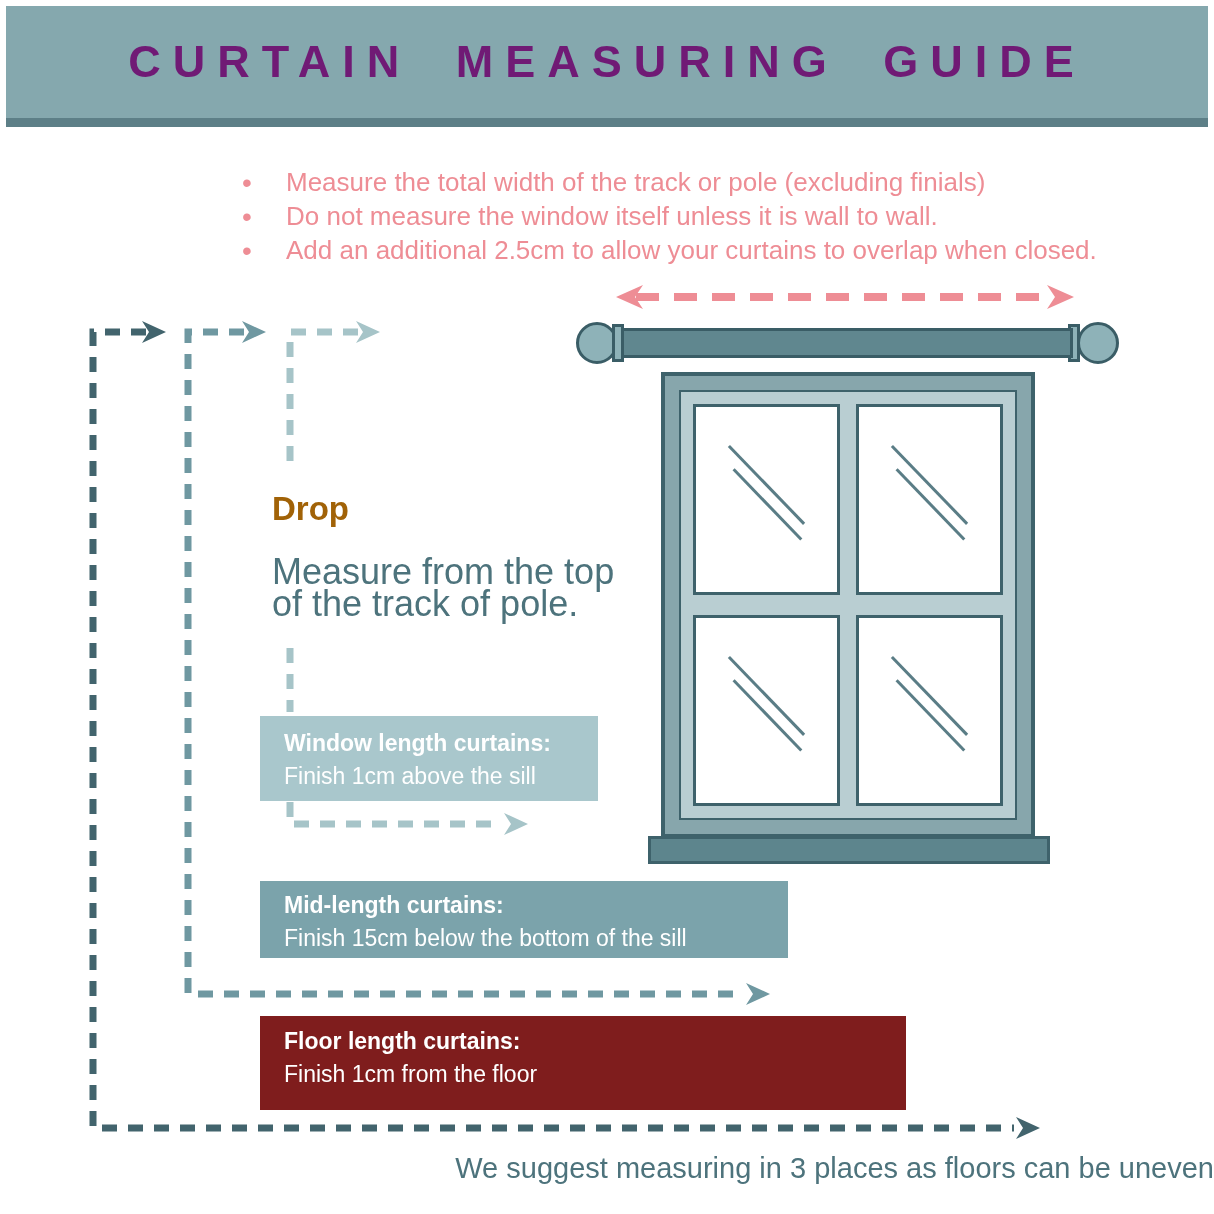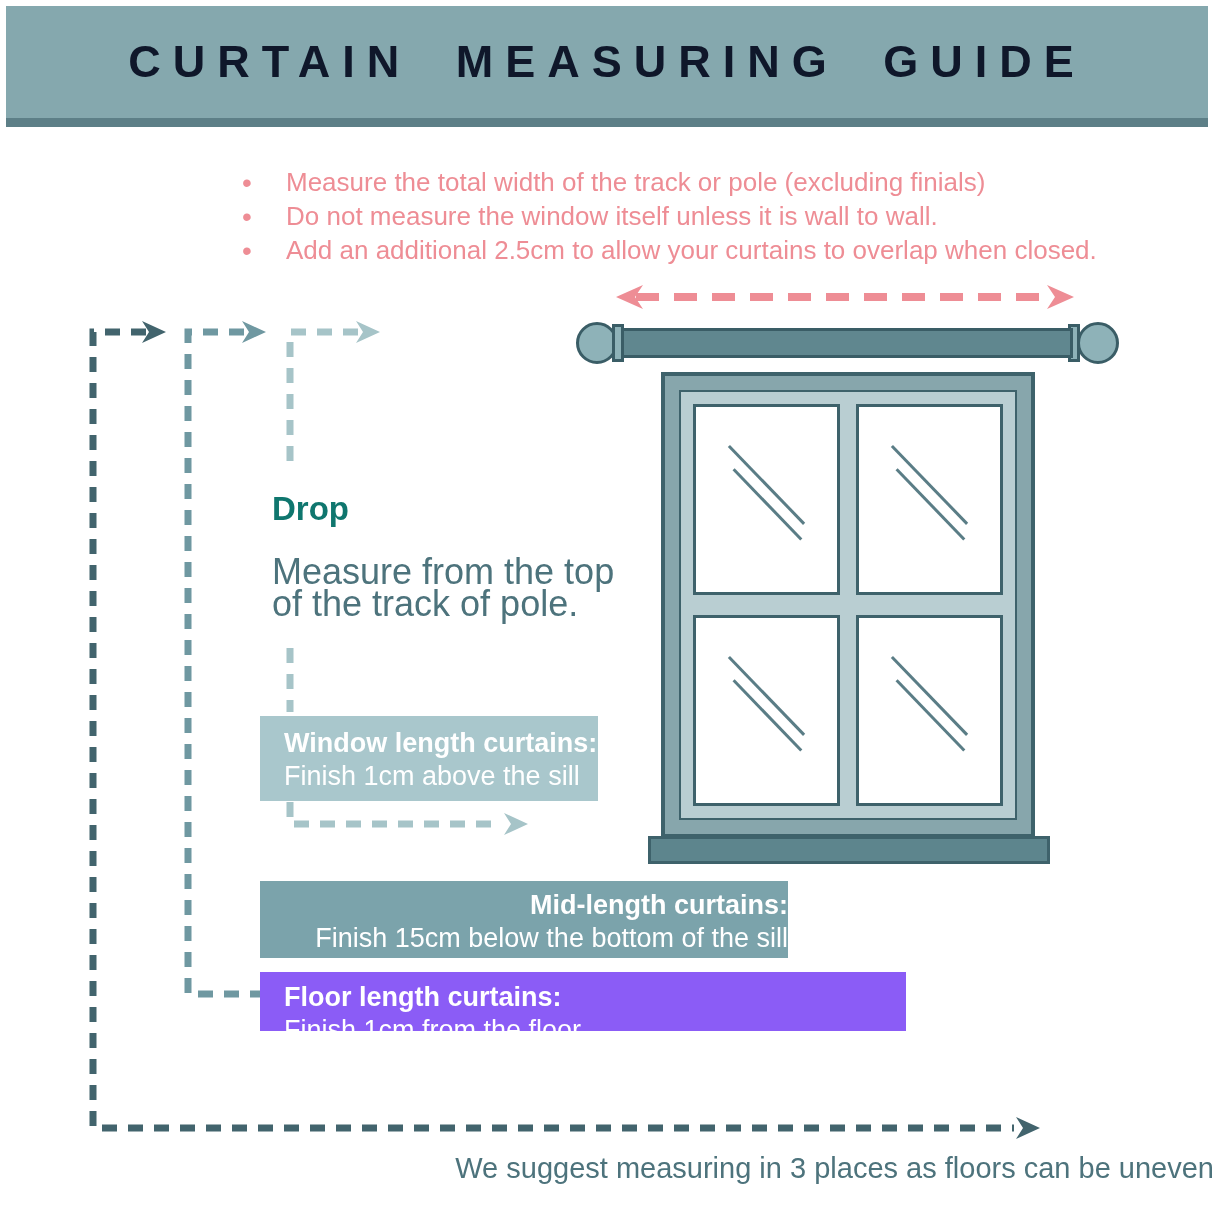--- a/index.html
+++ b/index.html
@@ -2,42 +2,42 @@
 <html><head>
 <meta charset="utf-8">
 <style>
   html,body{margin:0;padding:0;background:#fff;}
   .canvas{position:relative;width:1214px;height:1214px;background:#ffffff;
           font-family:"Liberation Sans", sans-serif;overflow:hidden;}
 
   
   .banner{position:absolute;left:6px;top:6px;right:6px;height:112px;background:#85a8ae;
           display:flex;align-items:center;justify-content:center;}
-  .banner-title{color:#0f172a;font-weight:bold;font-size:45px;letter-spacing:12px;word-spacing:20px;}
+  .banner-title{color:#701a75;font-weight:bold;font-size:45px;letter-spacing:12px;word-spacing:20px;}
   .banner-strip{position:absolute;left:6px;top:118px;right:6px;height:9px;background:#5d7f87;}
 
   
   .cw-heading{position:absolute;left:56px;top:174px;width:152px;text-align:center;
               color:#ee8d95;font-weight:bold;font-size:34px;line-height:38px;}
   .bullets{position:absolute;left:238px;top:166px;width:965px;color:#ee8d95;
            font-size:26px;line-height:33px;display:flex;flex-direction:column;gap:1px;}
   .bullet-row{display:flex;align-items:flex-start;}
   .bullet-marker{width:44px;flex:0 0 44px;font-size:28px;padding-left:4px;}
 
   
-  .drop-heading{position:absolute;left:272px;top:490px;color:#0f766e;font-weight:bold;font-size:33px;}
+  .drop-heading{position:absolute;left:272px;top:490px;color:#a16207;font-weight:bold;font-size:33px;}
   .drop-body{position:absolute;left:272px;top:556px;color:#4d737c;font-size:36px;line-height:32px;}
 
   
   .label-box{position:absolute;color:#ffffff;box-sizing:border-box;padding:11px 0 0 24px;
-             font-size:27px;line-height:33px;}
+             font-size:23px;line-height:33px;}
   .label-box .ttl{font-weight:bold;}
   .box-window{left:260px;top:716px;width:338px;height:85px;background:#a9c7cc;}
-  .box-mid{left:260px;top:881px;width:528px;height:77px;background:#7ba3ab;padding-top:8px;text-align:right;}
-  .box-floor{left:260px;top:972px;width:646px;height:59px;background:#8b5cf6;padding-top:9px;}
+  .box-mid{left:260px;top:881px;width:528px;height:77px;background:#7ba3ab;padding-top:8px;}
+  .box-floor{left:260px;top:1016px;width:646px;height:94px;background:#7f1d1d;padding-top:9px;}
 
   
   .footer-note{position:absolute;left:0;top:1152px;width:1214px;text-align:right;
                color:#4d737c;font-size:29px;}
 
   
   .shape{position:absolute;box-sizing:border-box;}
   .pole-bar{left:621px;top:328px;width:452px;height:30px;background:#60878f;border:3px solid #3a5d66;}
   .pole-collar{width:12px;height:38px;top:324px;background:#8eb2b8;border:3px solid #3a5d66;}
   .collar-left{left:612px;} .collar-right{left:1068px;}

